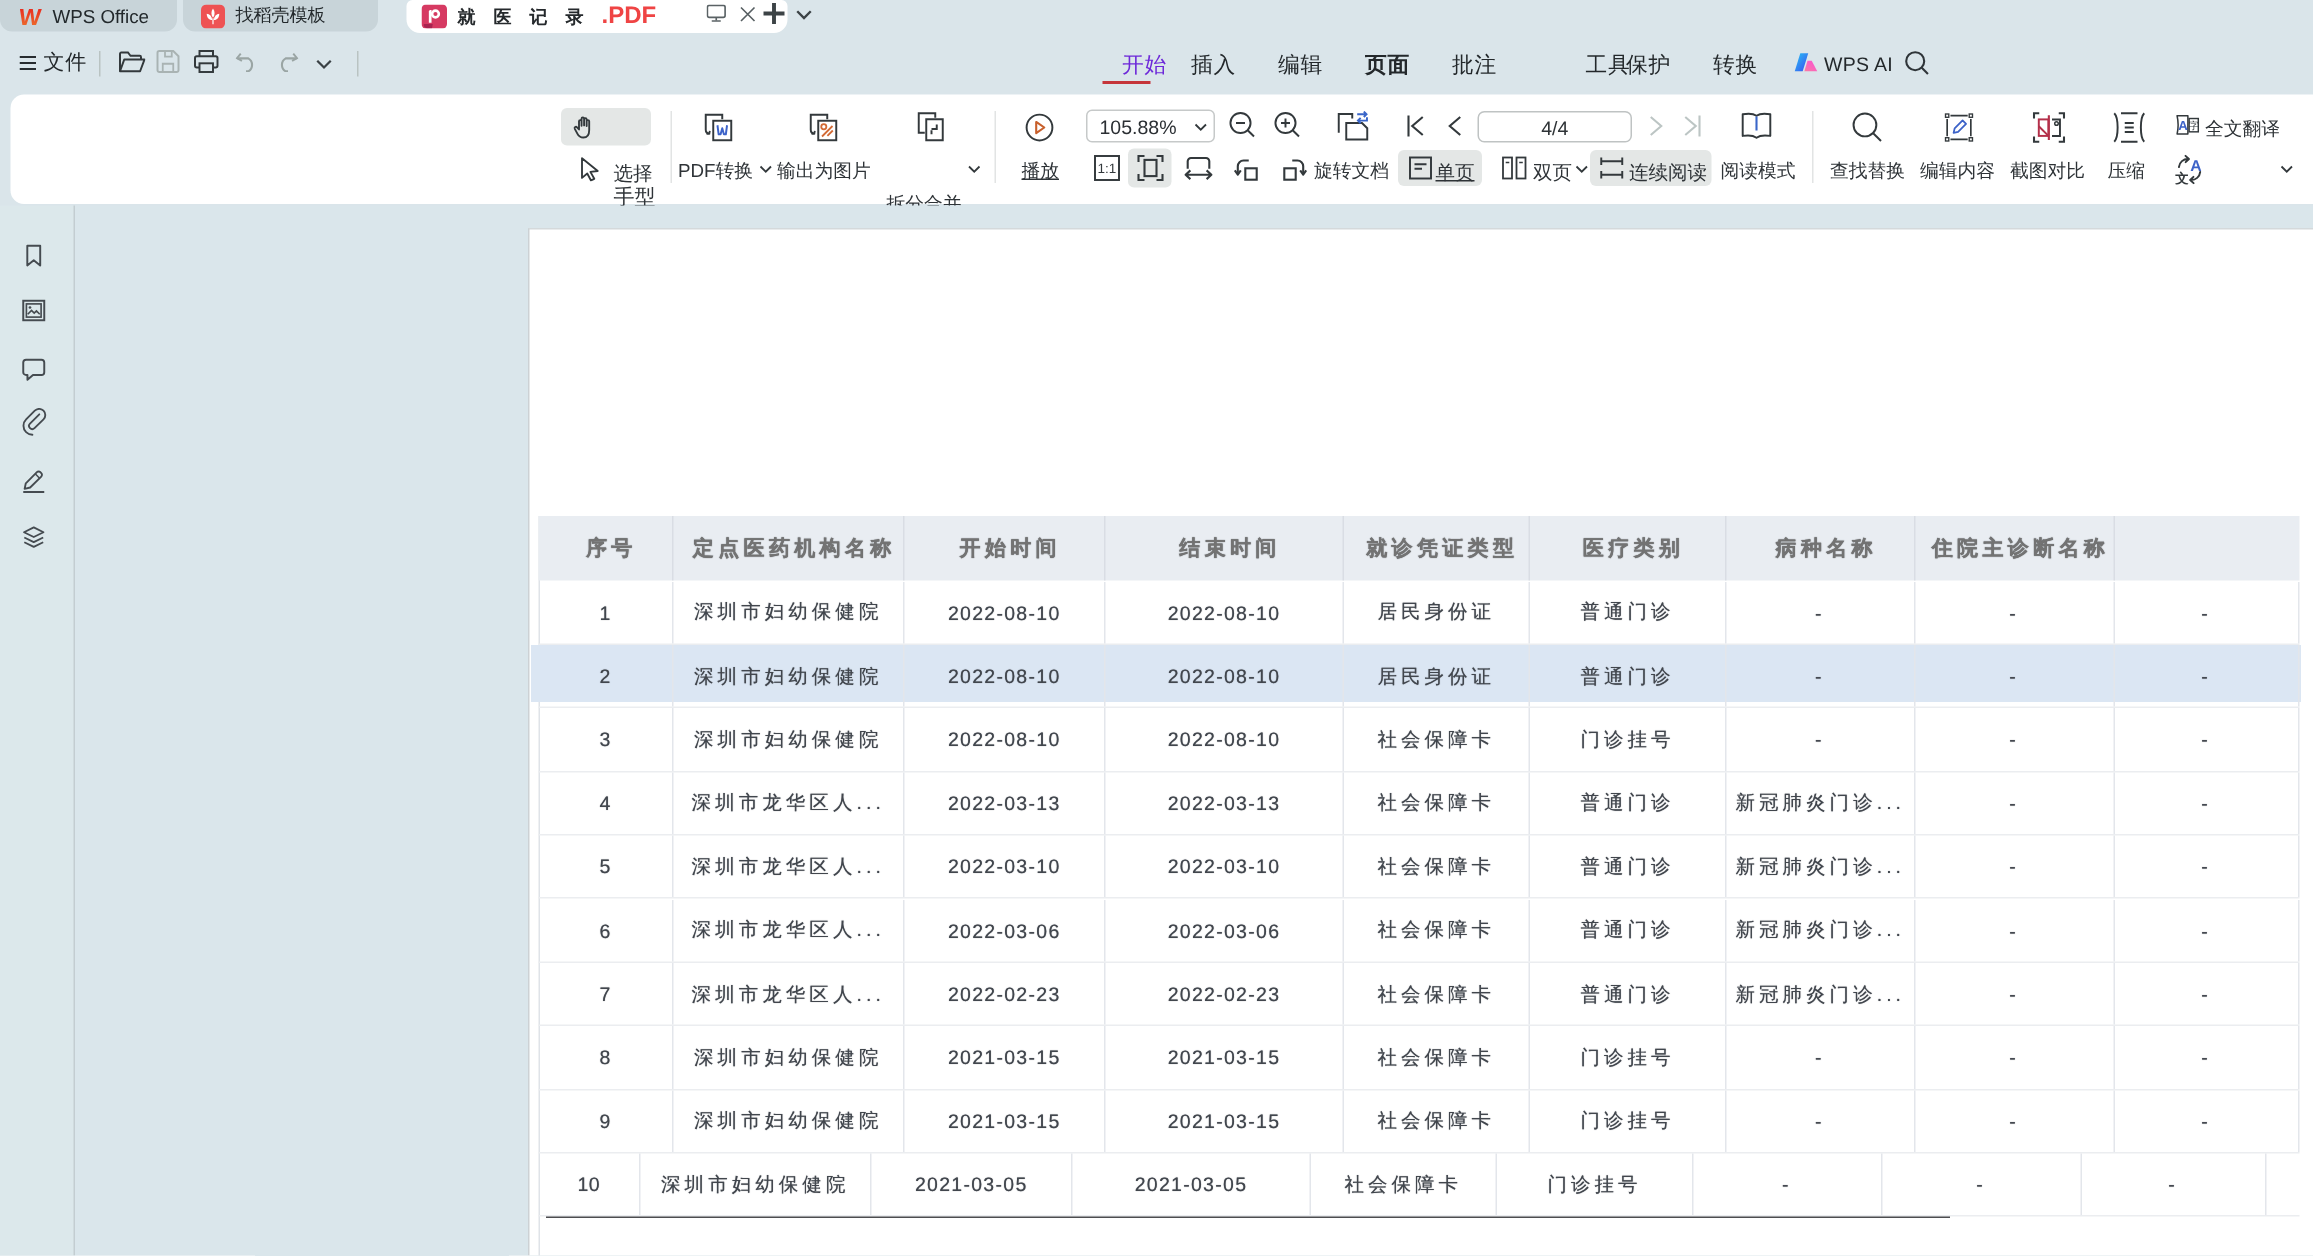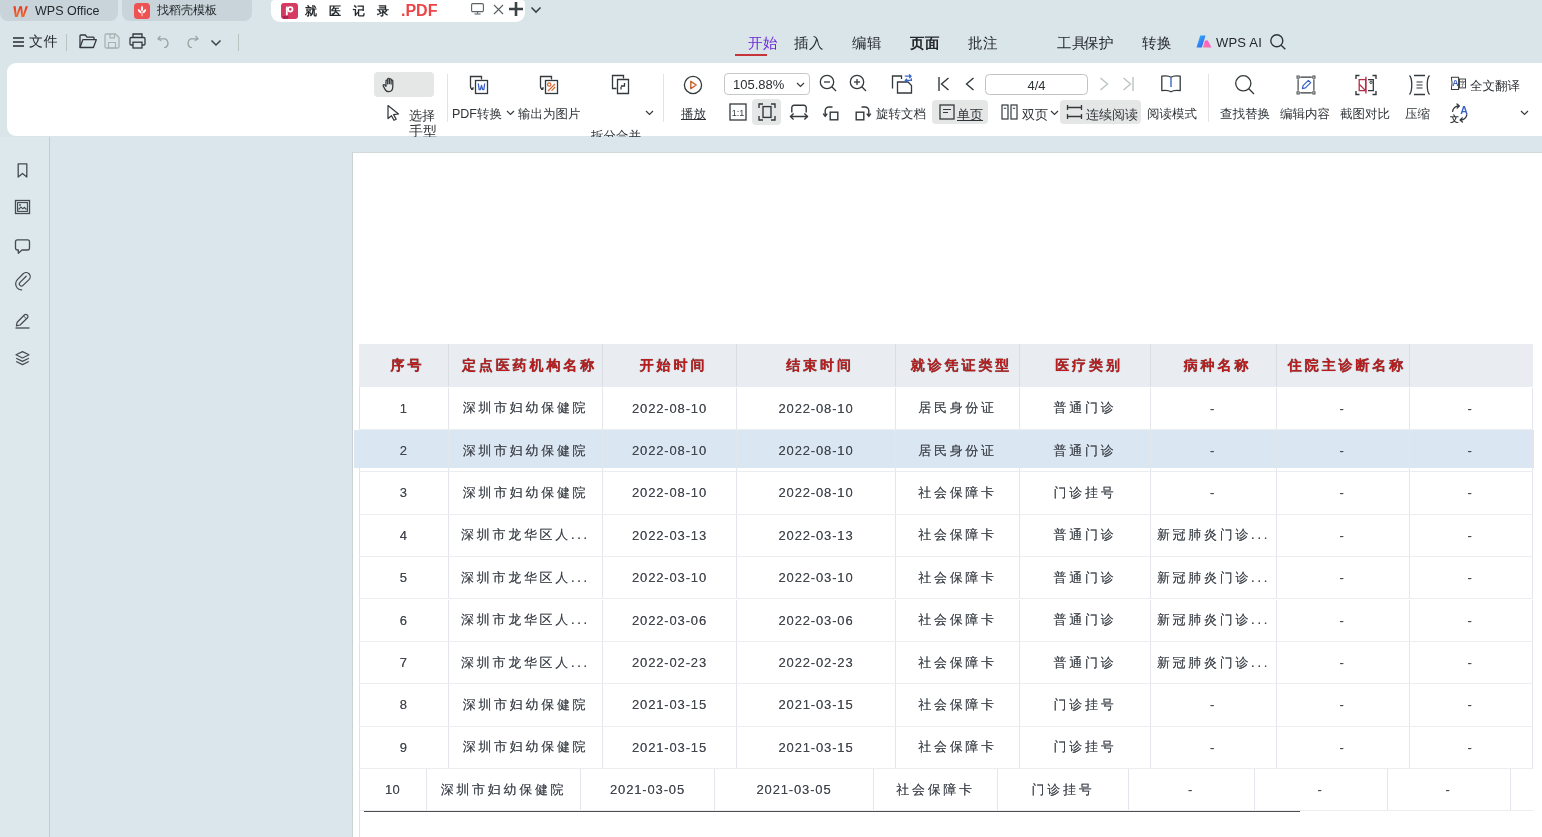--- a/index.html
+++ b/index.html
@@ -25,21 +25,21 @@
 .rsep { position:absolute; width:1px; top:9px; height:50px; background:#e2e4e4; }
 .selbg { position:absolute; background:#e4e7e6; border-radius:4px; }
 
 
 #content { position:absolute; left:0; top:137px; width:1542px; height:700px; background:#dae6eb; }
 #sidebar { position:absolute; left:0; top:0; width:50px; height:700px; background:#dce8eb; border-right:1px solid #c3cdd1; }
 #page { position:absolute; left:352px; top:15px; width:1200px; height:685px; background:#ffffff; border-left:1px solid #ccd1d4; border-top:1px solid #d4d9db; }
 
 
 #thead { position:absolute; left:6px; top:191px; width:1174px; height:43px; background:#e9edf2; display:flex; z-index:1; }
-#thead .hc { padding-left:8px; font-weight:bold; font-size:14px; color:#b91c1c; letter-spacing:2.9px; display:flex; align-items:center; justify-content:center; border-right:1px solid #d9dde4; text-shadow:0 0 0.7px rgba(38,41,44,0.8); }
+#thead .hc { padding-left:8px; font-weight:bold; font-size:14px; color:#737373; letter-spacing:2.9px; display:flex; align-items:center; justify-content:center; border-right:1px solid #d9dde4; text-shadow:0 0 0.7px rgba(38,41,44,0.8); }
 
 .trow { position:absolute; left:6px; width:1174px; height:42.4px; display:flex; border-bottom:1px solid #ebedf0; z-index:1; }
 .trow .c { font-size:13px; color:#41464d; letter-spacing:2.7px; display:flex; align-items:center; justify-content:center; border-right:1px solid #e3e6eb; overflow:hidden; white-space:nowrap; text-shadow:0 0 0.6px rgba(65,70,77,0.75); }
 
 .trow .num { letter-spacing:0.3px; } .trow .date { letter-spacing:0.85px; }
 #tbl-left { position:absolute; left:6px; top:191px; width:1px; height:619px; background:#dfe3e8; }
 #selrow { position:absolute; left:1px; top:276.9px; width:1180px; height:38px; background:#dbe6f3; z-index:0; }
 #darkline { position:absolute; left:11px; top:656.5px; width:936px; height:2px; background:#4d4d50; }
 </style>
 </head>

